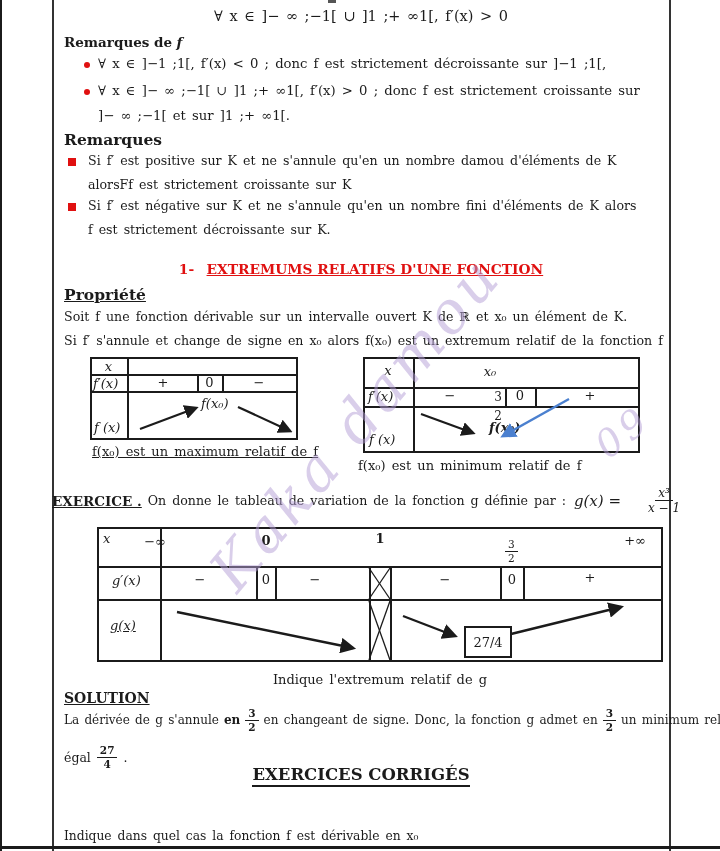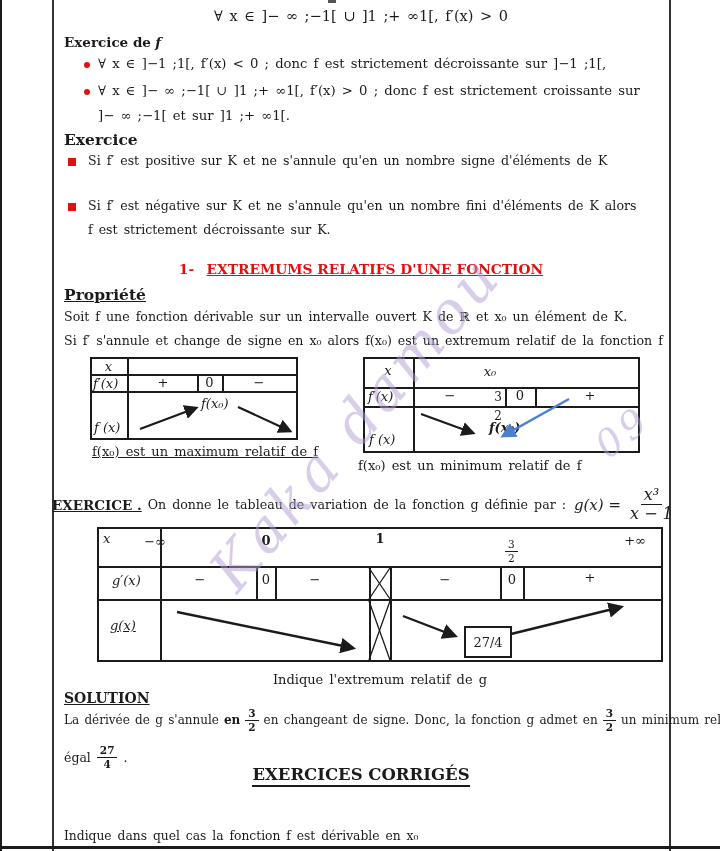--- a/index.html
+++ b/index.html
@@ -63,35 +63,36 @@
   <div class="ln" style="left:669px;top:0;width:2px;height:851px;background:#333;"></div>
   <div class="ln" style="left:0;top:846px;width:720px;height:2.5px;"></div>
   <div class="ln" style="left:328px;top:0;width:8px;height:3px;background:#555;"></div>
 
   <div class="wm" style="left:222px;top:548px;font-size:58px;transform:rotate(-50deg);transform-origin:left center;">Kaka damou</div>
   <div class="wm" style="left:600px;top:428px;font-size:38px;transform:rotate(-38deg);transform-origin:left center;">09</div>
 
   <div class="abs center math-txt" style="left:52px;top:8px;width:618px;font-size:14.5px;">∀ x ∈  ]− ∞ ;−1[  ∪  ]1 ;+ ∞1[, f′(x) &gt; 0</div>
 
   <div class="abs" style="left:64px;top:34px;font-size:13.5px;">
-    <span class="b">Exercice de</span>
+    <span class="b">Remarques de</span>
     <span class="b it">f</span>
   </div>
 
   <div class="bullet-dot" style="left:84px;top:62px;"></div>
   <div class="abs math-txt" style="left:98px;top:56px;">∀ x ∈  ]−1 ;1[, f′(x) &lt; 0  ;  donc  f est strictement décroissante sur  ]−1 ;1[,</div>
 
   <div class="bullet-dot" style="left:84px;top:89px;"></div>
   <div class="abs math-txt" style="left:98px;top:83px;">∀ x ∈  ]− ∞ ;−1[ ∪ ]1 ;+ ∞1[, f′(x) &gt; 0 ;  donc  f est strictement croissante sur</div>
   <div class="abs math-txt" style="left:98px;top:108px;">]− ∞ ;−1[ et sur  ]1 ;+ ∞1[.</div>
 
-  <div class="abs b" style="left:64px;top:130px;font-size:15.5px;">Exercice</div>
+  <div class="abs b" style="left:64px;top:130px;font-size:15.5px;">Remarques</div>
 
   <div class="bullet-sq" style="left:68px;top:158px;"></div>
-  <div class="abs body-txt" style="left:88px;top:153px;">Si f′ est positive sur K et ne s'annule qu'en un nombre signe d'éléments de K</div>
+  <div class="abs body-txt" style="left:88px;top:153px;">Si f′ est positive sur K et ne s'annule qu'en un nombre damou d'éléments de K</div>
+  <div class="abs body-txt" style="left:88px;top:177px;">alorsFf est strictement croissante sur K</div>
 
   <div class="bullet-sq" style="left:68px;top:203px;"></div>
   <div class="abs body-txt" style="left:88px;top:198px;">Si f′ est négative sur K et ne s'annule qu'en un nombre fini d'éléments de K alors</div>
   <div class="abs body-txt" style="left:88px;top:222px;">f est strictement décroissante sur K.</div>
 
   <div class="abs center" style="left:52px;top:261px;width:618px;font-size:13.8px;">
     <span class="b red">1-</span>
     <span class="b red u" style="margin-left:8px;">EXTREMUMS RELATIFS D'UNE FONCTION</span>
   </div>
 
@@ -149,21 +150,21 @@
     <line x1="58" y1="57" x2="110" y2="76" stroke="#1b1b1b" stroke-width="2.2" marker-end="url(#mk-black)"></line>
     <line x1="206" y1="42" x2="140" y2="79" stroke="#4b80cf" stroke-width="2.4" marker-end="url(#mk-blue)"></line>
   </svg>
 
   <div class="abs cap" style="left:358px;top:458px;">f(x₀) est un minimum relatif de f</div>
 
   <div class="abs flexrow" style="left:52px;top:487px;">
     <span class="b u" style="font-size:13.5px;">EXERCICE .</span>
     <span class="body-txt" style="margin-left:6px;">On donne le tableau de variation de la fonction g définie par :</span>
     <span class="it" style="margin-left:8px;font-size:15px;">g(x) =</span>
-    <span class="frac it" style="margin-left:6px;font-size:16px;">
+    <span class="frac it" style="margin-left:24px;font-size:12px;">
       <span class="num">x³</span>
       <span class="den">x − 1</span>
     </span>
   </div>
 
   <div class="ln" style="left:97px;top:527px;width:566px;height:2px;"></div>
   <div class="ln" style="left:97px;top:660px;width:566px;height:2px;"></div>
   <div class="ln" style="left:97px;top:527px;width:2px;height:135px;"></div>
   <div class="ln" style="left:661px;top:527px;width:2px;height:135px;"></div>
   <div class="ln" style="left:97px;top:566px;width:566px;height:2px;"></div>

